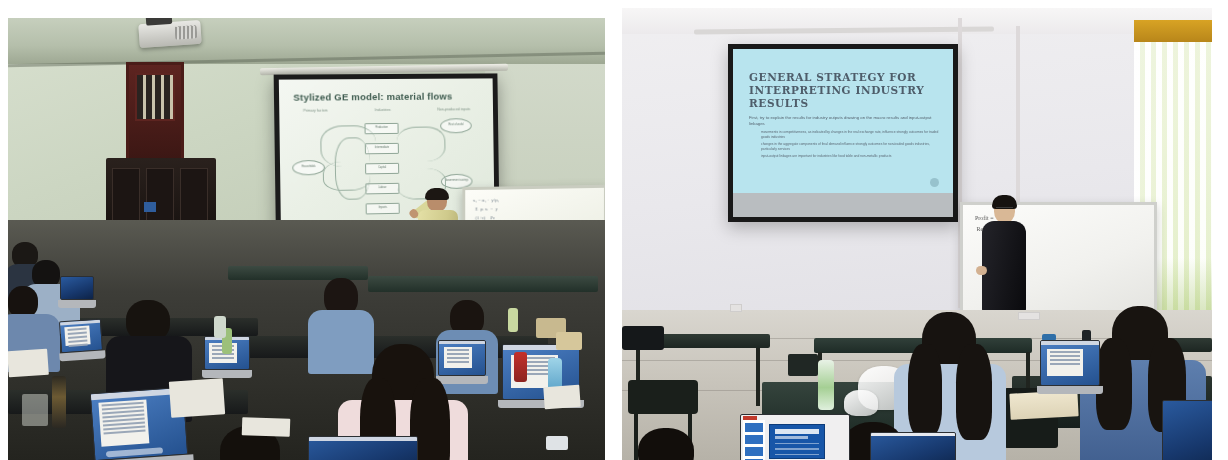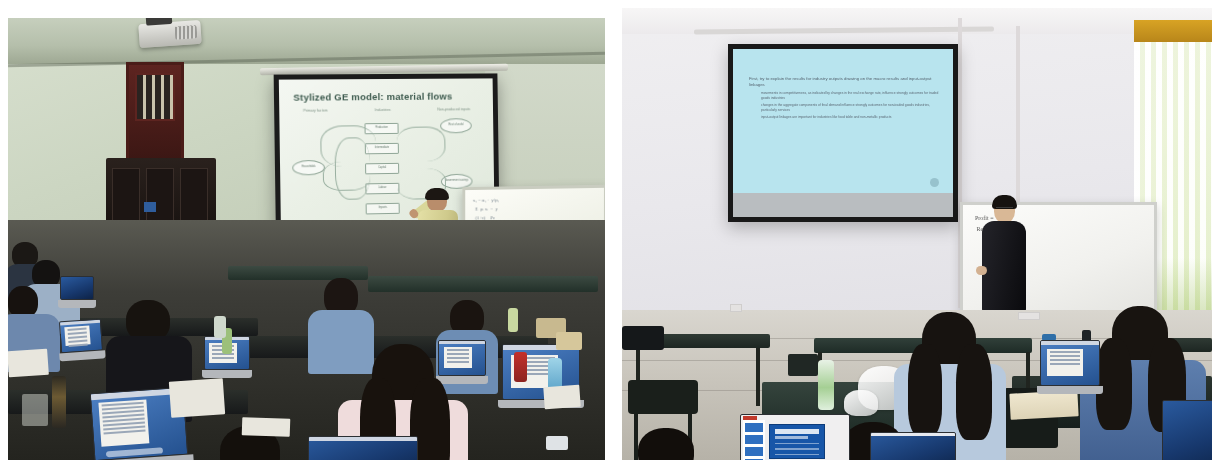--- a/index.html
+++ b/index.html
@@ -475,20 +475,21 @@
       <div class="conduit2"></div>
 
       <div class="window-r"></div>
       <div class="curtain-folds"></div>
       <div class="curtain-bottom"></div>
       <div class="valance"></div>
 
       <div class="screen-frame-r">
         <div class="screen-face-r">
           <div class="slideR">
+            <div class="r-title">GENERAL STRATEGY FOR INTERPRETING INDUSTRY RESULTS</div>
             <div class="b1">First, try to explain the results for industry outputs drawing on the macro results and input-output linkages</div>
             <div class="b2">
               <div>movements in competitiveness, as indicated by changes in the real exchange rate, influence strongly outcomes for traded goods industries</div>
               <div>changes in the aggregate components of final demand influence strongly outcomes for non-traded goods industries, particularly services</div>
               <div>input-output linkages are important for industries like food table and non-metallic products</div>
             </div>
           </div>
           <div class="logo-dot"></div>
           <div class="grey-strip"></div>
         </div>

